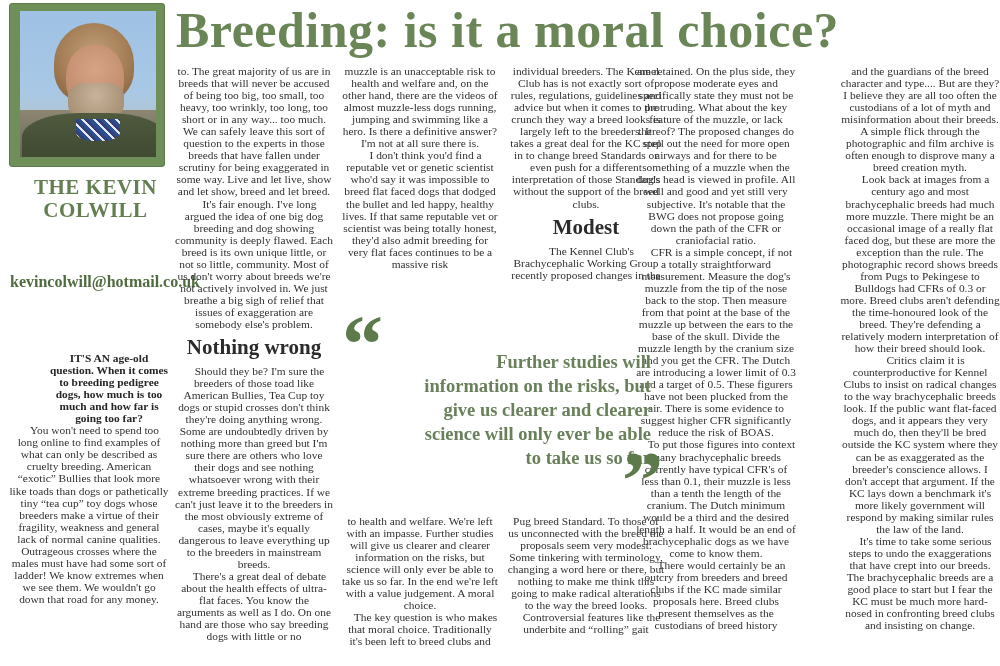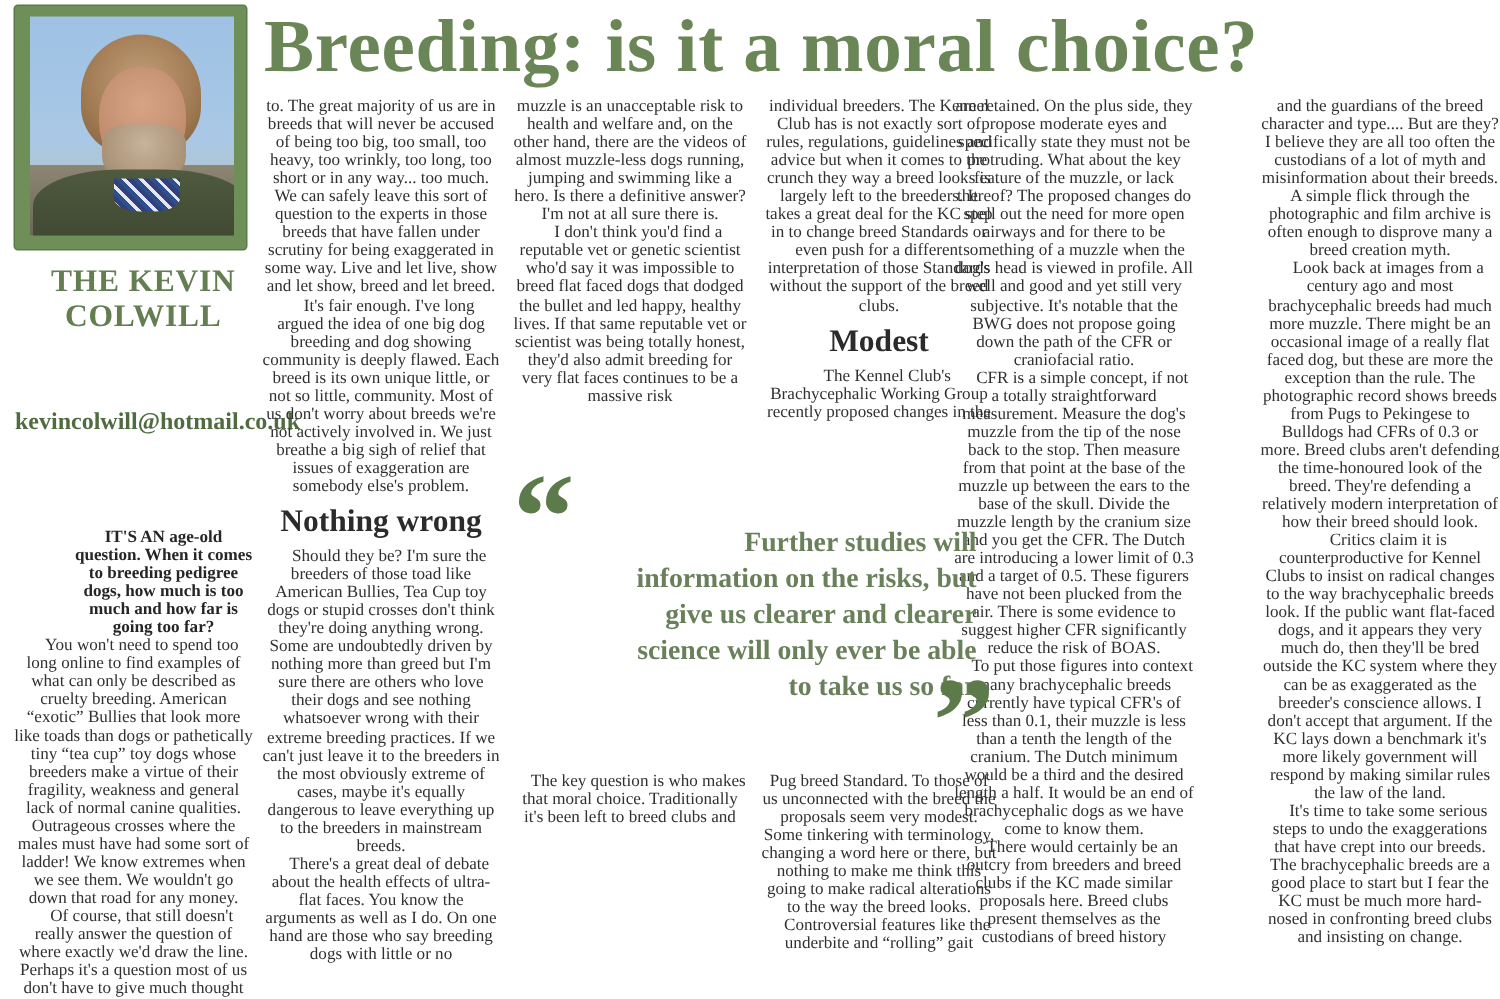--- a/index.html
+++ b/index.html
@@ -104,37 +104,37 @@
 <div class="column-title">
   <span>THE KEVIN</span>
   <span>COLWILL</span>
 </div>
 
 <div class="email">kevincolwill@hotmail.co.uk</div>
 
 <div class="col" id="c1">
   <p class="lead">IT'S AN age-old question. When it comes to breeding pedigree dogs, how much is too much and how far is going too far?</p>
   <p>You won't need to spend too long online to find examples of what can only be described as cruelty breeding.  American “exotic” Bullies that look more like toads than dogs or pathetically tiny “tea cup” toy dogs whose breeders make a virtue of their fragility, weakness and general lack of normal canine qualities. Outrageous crosses where the males must have had some sort of ladder! We know extremes when we see them. We wouldn't go down that road for any money.</p>
-  <p>Of course, that still doesn't really answer the question of where exactly we'd draw the line. Perhaps it's a question most of us don't have to give much thought</p>
 </div>
 
 <div class="col" id="c2">
   <p class="noindent">to. The great majority of us are in breeds that will never be accused of being too big, too small, too heavy, too wrinkly, too long, too short or in any way... too much. We can safely leave this sort of question to the experts in those breeds that have fallen under scrutiny for being exaggerated in some way. Live and let live, show and let show, breed and let breed.</p>
   <p>It's fair enough. I've long argued the idea of one big dog breeding and dog showing community is deeply flawed. Each breed is its own unique little, or not so little, community. Most of us don't worry about breeds we're not actively involved in. We just breathe a big sigh of relief that issues of exaggeration are somebody else's problem.</p>
   <h3>Nothing wrong</h3>
   <p>Should they be? I'm sure the breeders of those toad like American Bullies, Tea Cup toy dogs or stupid crosses don't think they're doing anything wrong. Some are undoubtedly driven by nothing more than greed but I'm sure there are others who love their dogs and see nothing whatsoever wrong with their extreme breeding practices. If we can't just leave it to the breeders in the most obviously extreme of cases, maybe it's equally dangerous to leave everything up to the breeders in mainstream breeds.</p>
   <p>There's a great deal of debate about the health effects of ultra-flat faces. You know the arguments as well as I do.   On one hand are those who say breeding dogs with little or no</p>
 </div>
 
 <div class="col" id="c3">
   <p class="noindent">muzzle is an unacceptable risk to health and welfare and, on the other hand, there are the videos of almost muzzle-less dogs running, jumping and swimming like a hero. Is there a definitive answer? I'm not at all sure there is.</p>
   <p>I don't think you'd find a reputable vet or genetic scientist who'd say it was impossible to breed flat faced dogs that dodged the bullet and led happy, healthy lives. If that same reputable vet or scientist was being totally honest, they'd also admit breeding for very flat faces continues to be a massive risk</p>
 </div>
 
 <div class="col" id="c3b">
+  <p class="noindent">to health and welfare. We're left with an impasse. Further studies will give us clearer and clearer information on the risks, but science will only ever be able to take us so far. In the end we're left with a value judgement. A moral choice.</p>
   <p>The key question is who makes that moral choice. Traditionally it's been left to breed clubs and</p>
 </div>
 
 <div class="col" id="c4">
   <p class="noindent">individual breeders. The Kennel Club has is not exactly sort of rules, regulations, guidelines and advice but when it comes to the crunch they way a breed looks is largely left to the breeders. It takes a great deal for the KC step in to change breed Standards or even push for a different interpretation of those Standards without the support of the breed clubs.</p>
   <h3>Modest</h3>
   <p>The Kennel Club's Brachycephalic Working Group recently proposed changes in the</p>
 </div>
 
 <div class="col" id="c4b">

